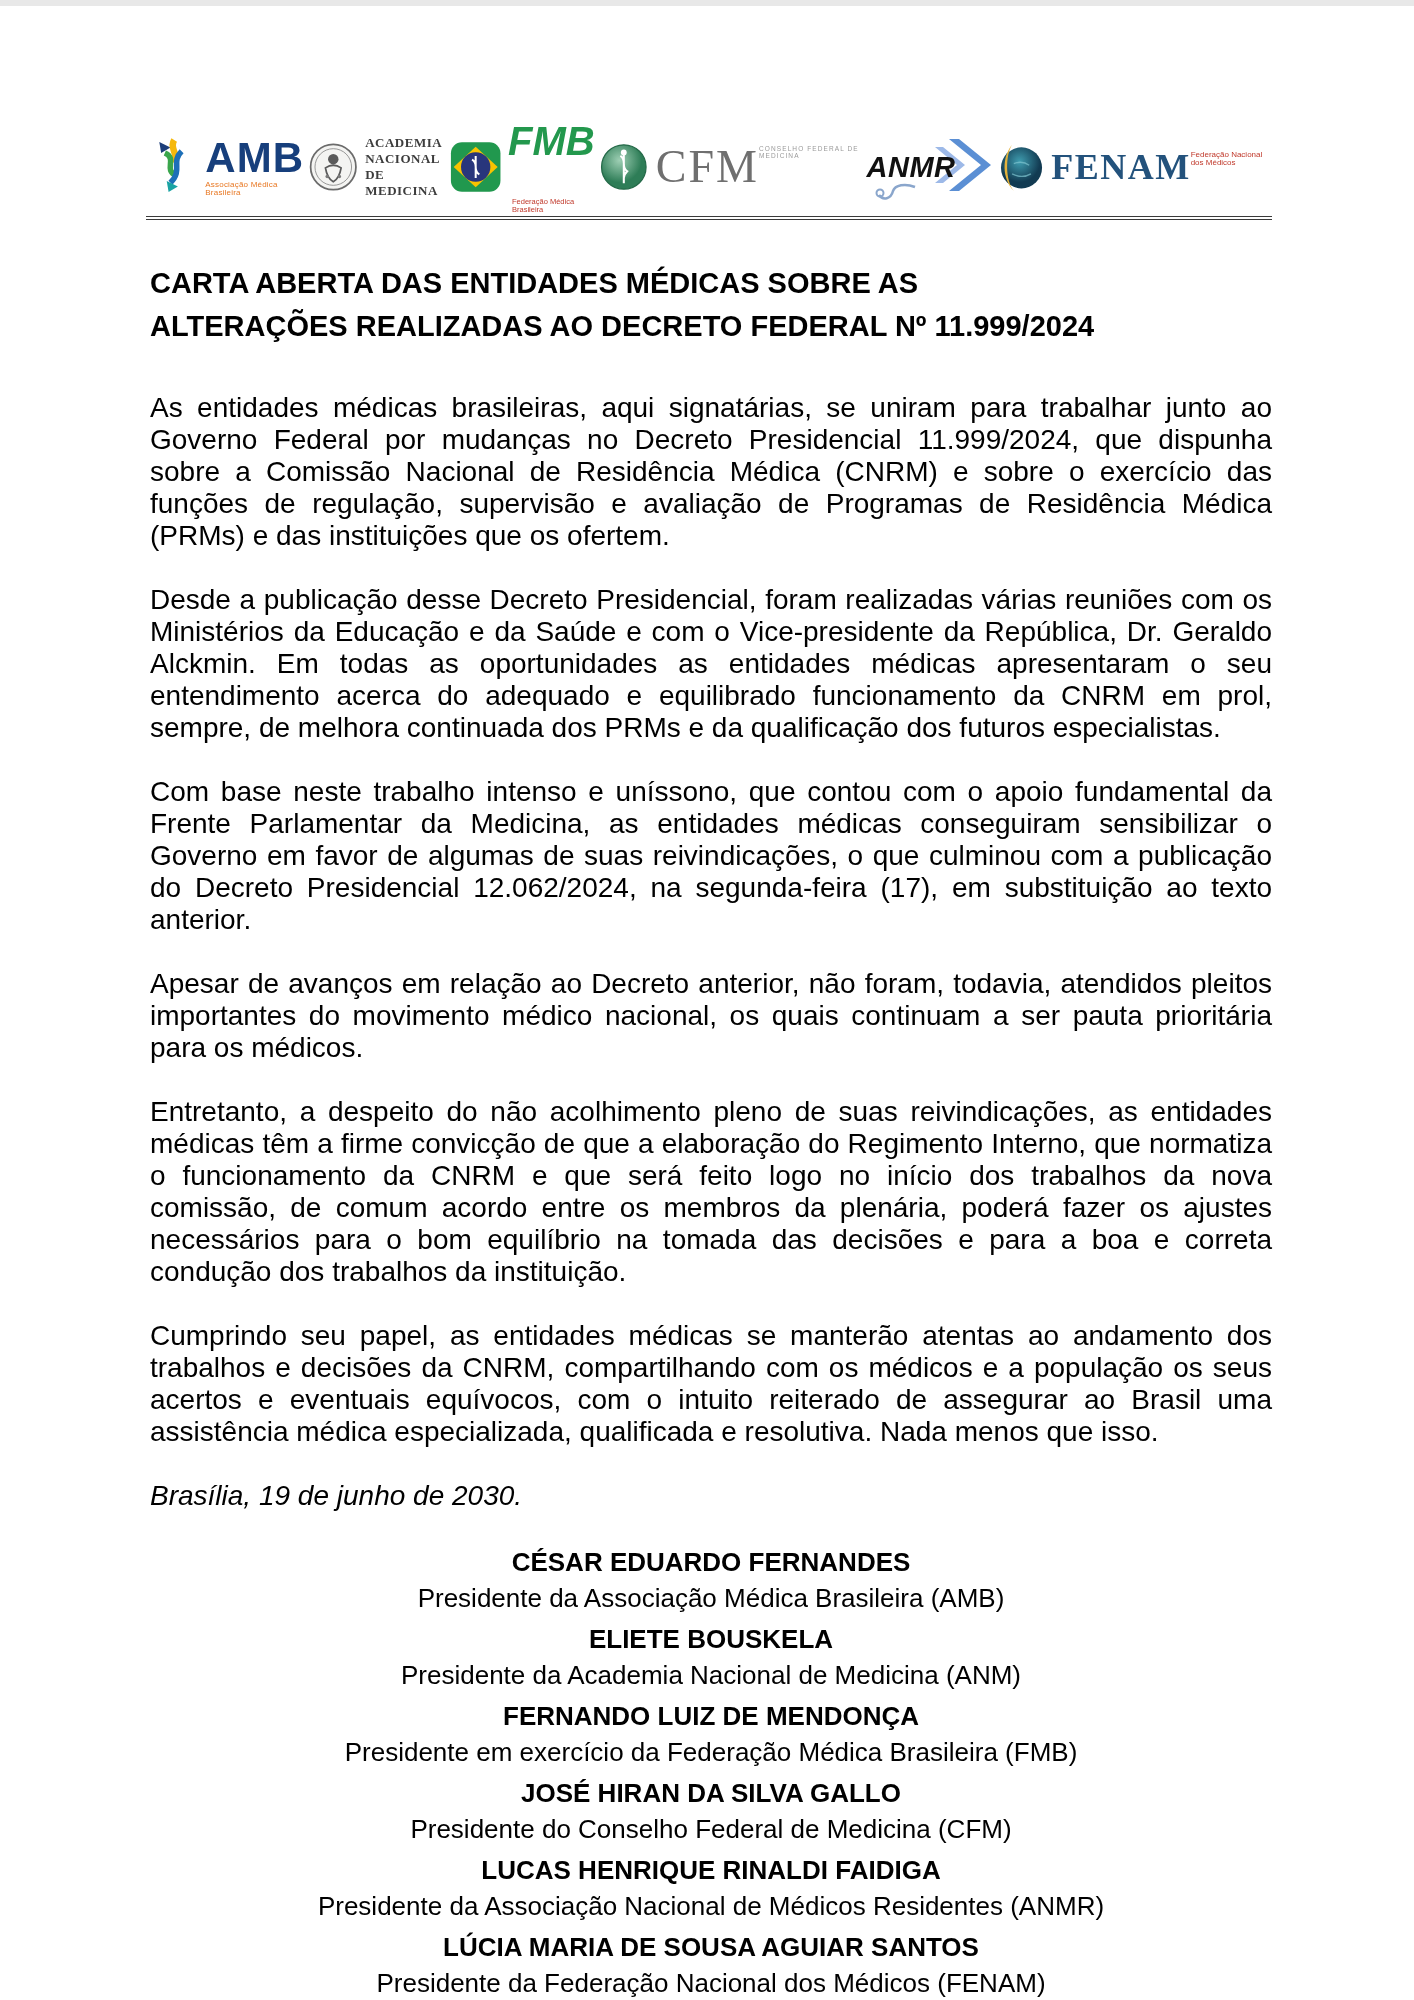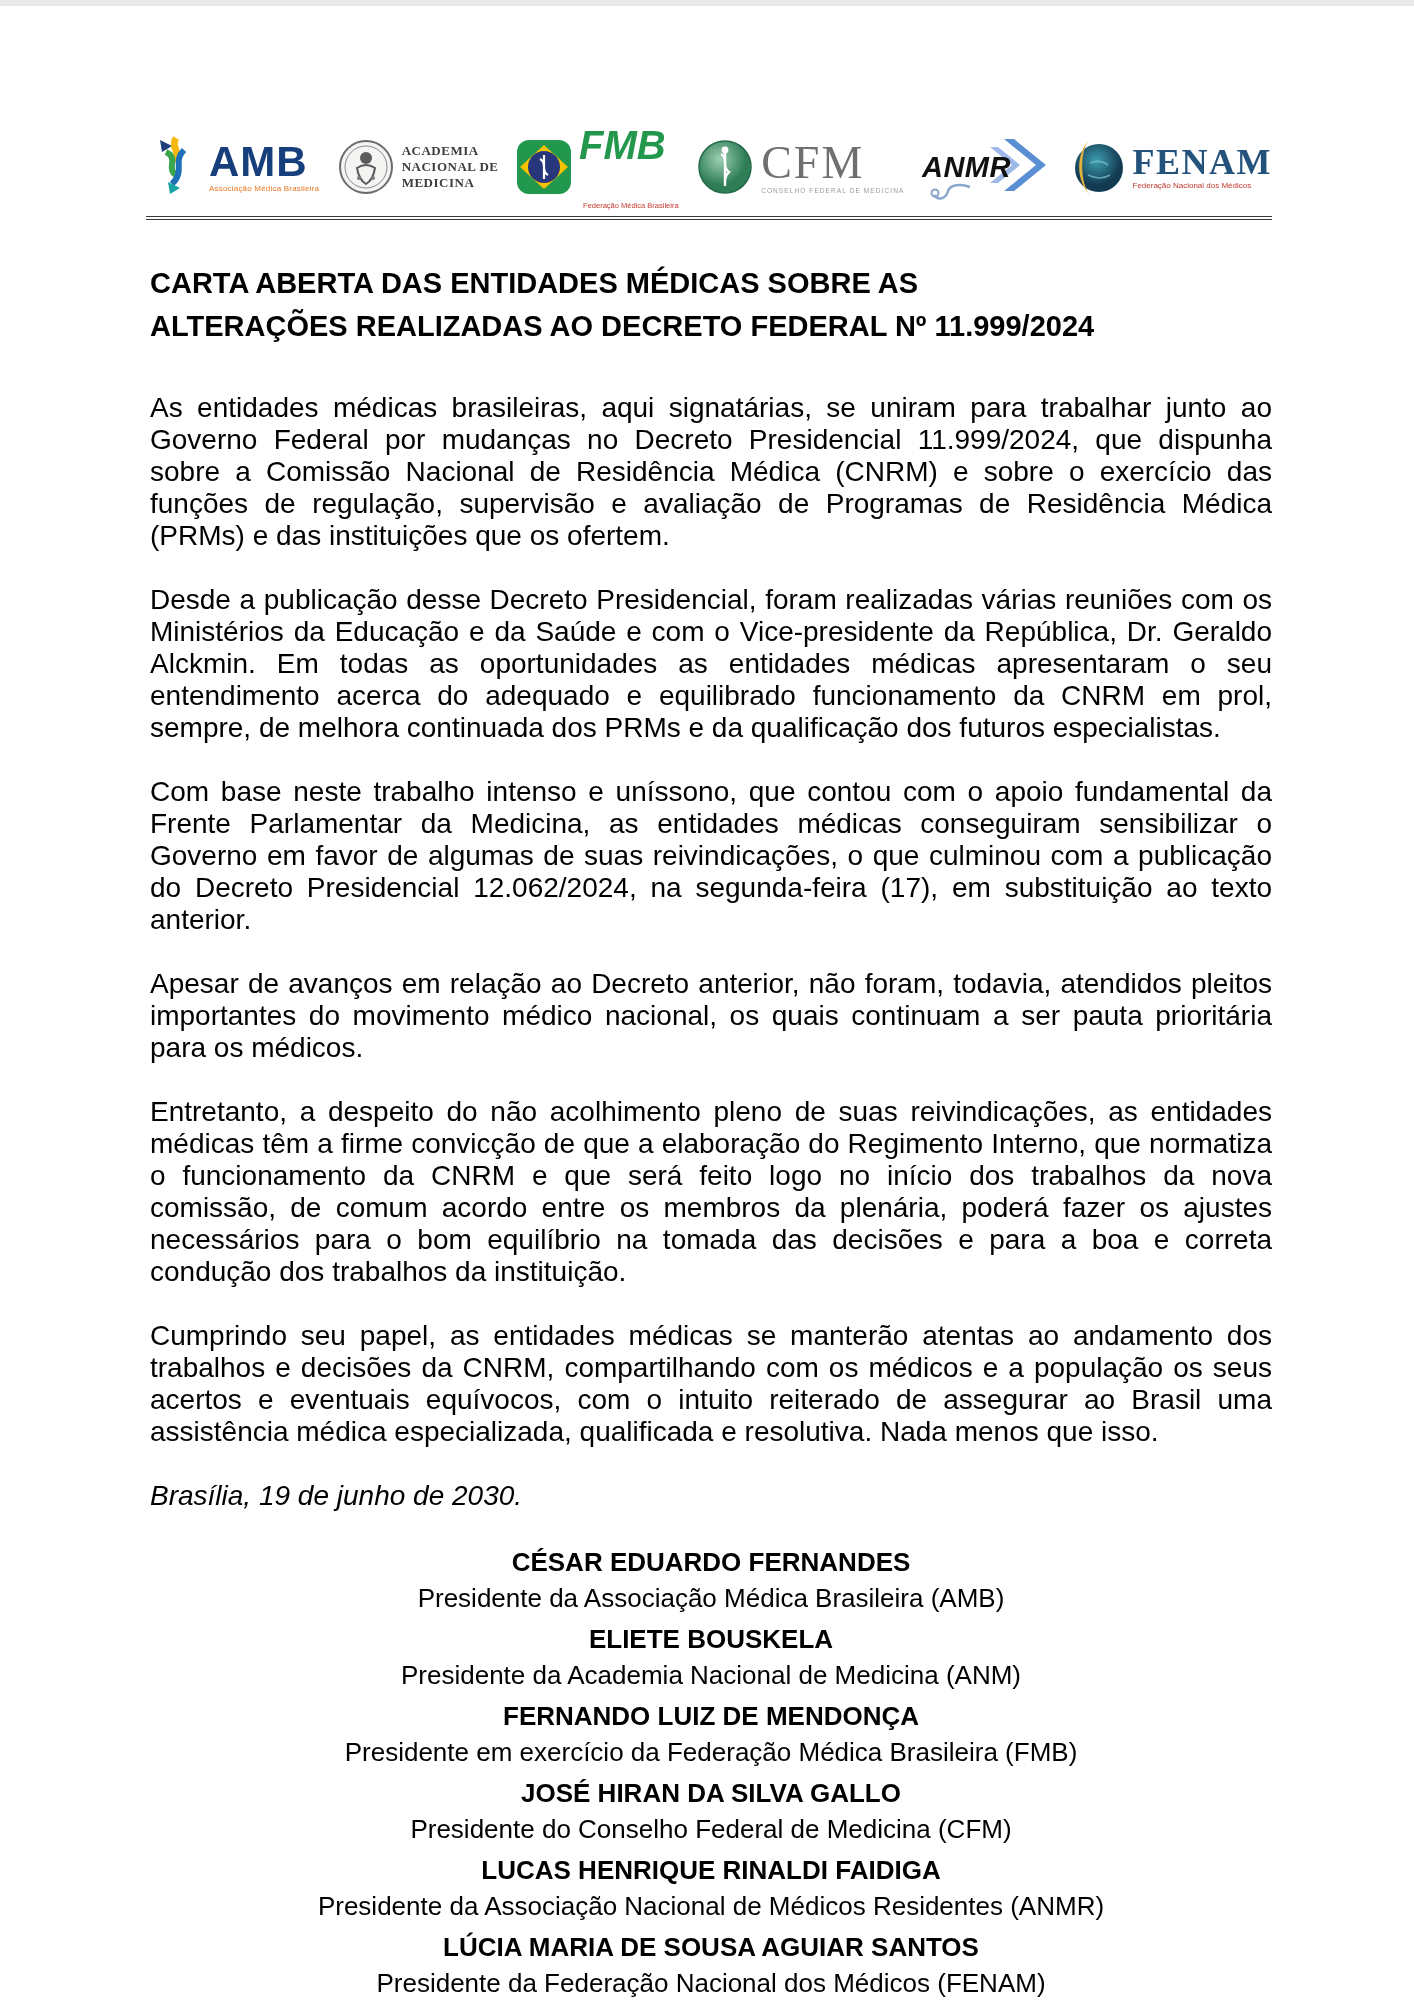--- a/index.html
+++ b/index.html
@@ -25,32 +25,32 @@
   .amb-acronym{font-weight:bold;font-size:42px;color:#173f7c;letter-spacing:1px;}
   .amb-sub{font-size:8px;color:#e87722;margin-top:2px;letter-spacing:.2px;}
   
   .anm-text{font-family:"Liberation Serif","DejaVu Serif",serif;font-weight:bold;
     font-size:13px;line-height:1.25;color:#3d3d3d;letter-spacing:.5px;}
   
   .fmb-text{display:flex;flex-direction:column;line-height:1;gap:36px;}
   .fmb-acronym{font-weight:800;font-style:italic;font-size:40px;color:#23984d;}
   .fmb-sub{font-size:7.5px;color:#c0392b;margin-top:1px;margin-left:4px;}
   
-  .cfm-text{display:flex;flex-direction:column;line-height:1;}
+  .cfm-text{display:flex;flex-direction:row;line-height:1;}
   .cfm-acronym{font-family:"Liberation Serif","DejaVu Serif",serif;font-size:46px;
     color:#6f6f6f;letter-spacing:2px;font-weight:400;}
   .cfm-sub{font-size:6.5px;color:#9a9a9a;letter-spacing:1.1px;margin-top:2px;}
   
   .anmr-wrap{position:relative;width:128px;height:64px;}
   .anmr-acronym{position:absolute;left:0;top:16px;font-weight:900;font-style:italic;
     font-size:29px;color:#111;letter-spacing:.5px;z-index:2;}
   .anmr-chevron{position:absolute;right:0;top:2px;z-index:1;}
   .anmr-swirl{position:absolute;left:8px;bottom:-2px;z-index:1;}
   
-  .fenam-text{display:flex;flex-direction:column;line-height:1;}
+  .fenam-text{display:flex;flex-direction:row;line-height:1;}
   .fenam-acronym{font-family:"Liberation Serif","DejaVu Serif",serif;font-weight:bold;
     font-size:36px;color:#23527c;letter-spacing:1.5px;}
   .fenam-sub{font-size:8px;color:#c0392b;margin-top:2px;}
   
   .rule{border:0;border-top:4px double #3a3a3a;margin:0 0 0 -4px;}
   
   .title{margin-top:42px;text-align:left;font-weight:bold;font-size:29px;line-height:43px;}
   
   .body-text{margin-top:44px;}
   .body-text p{

